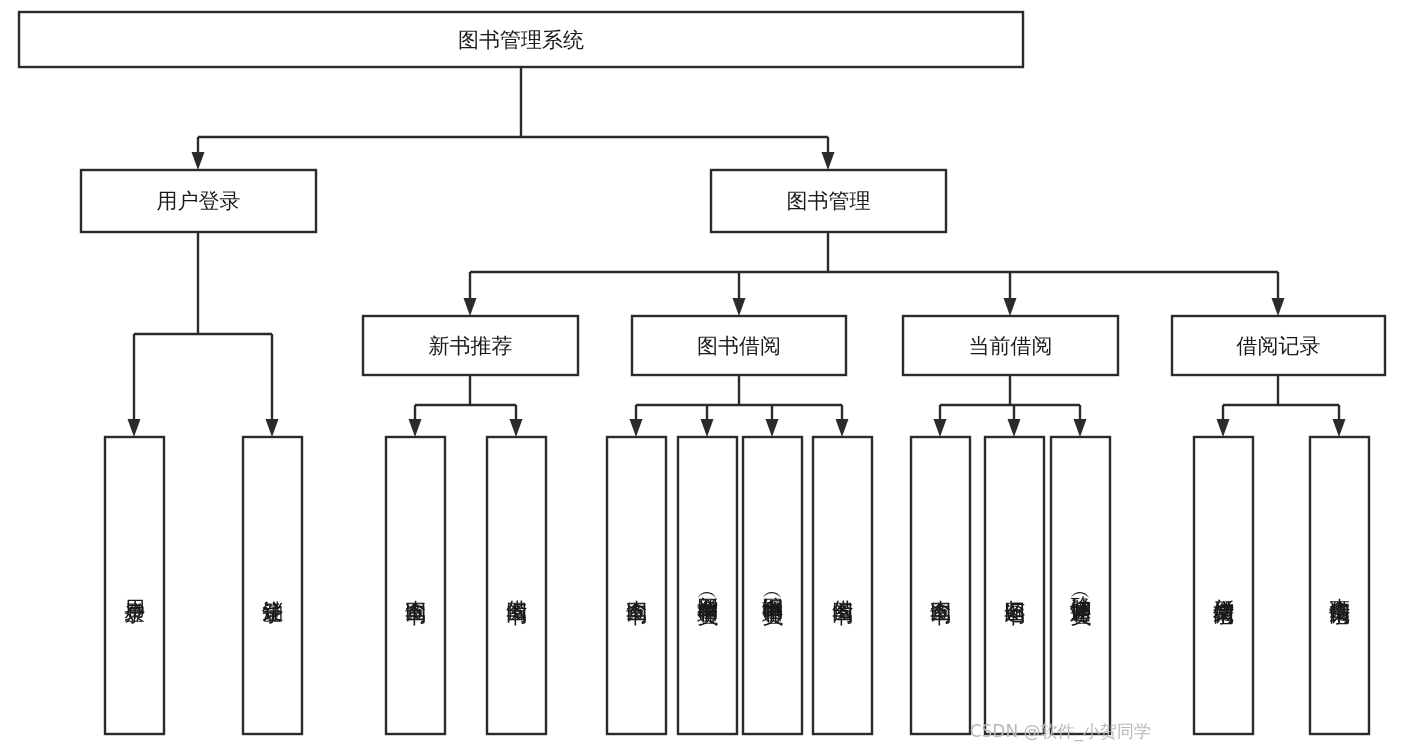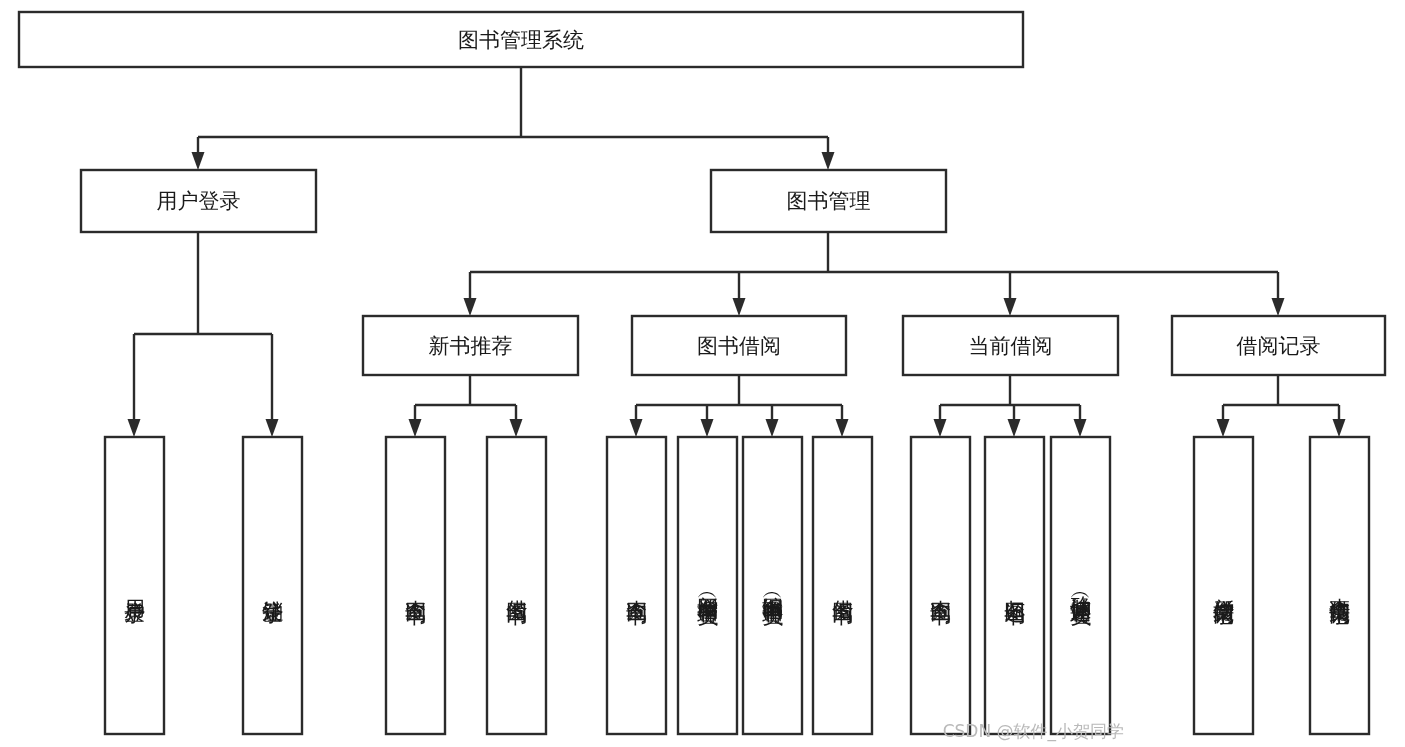--- a/index.html
+++ b/index.html
@@ -12,20 +12,21 @@
     width: 1405px;
     height: 747px;
     overflow: hidden;
     font-family: "DejaVu Sans", "Liberation Sans", sans-serif;
   }
   #diagram-root {
     position: relative;
     width: 1134px;
     height: 747px;
     background: #ffffff;
+    padding-left: 43px;
   }
   svg.diagram-canvas {
     position: absolute;
     top: 0;
     left: 0;
     width: 1405px;
     height: 747px;
     display: block;
   }
   .node-box {
@@ -64,21 +65,21 @@
     font-family: "DejaVu Sans", "Liberation Sans", sans-serif;
     font-size: 21px;
     line-height: 1.06;
     color: #1a1a1a;
     letter-spacing: 1.5px;
     white-space: nowrap;
     text-align: center;
   }
   .watermark {
     position: absolute;
-    right: 10px;
+    right: 26px;
     bottom: 4px;
     font-family: "DejaVu Sans", "Liberation Sans", sans-serif;
     font-size: 17px;
     color: #b9b9b9;
     white-space: nowrap;
     pointer-events: none;
   }
 </style>
 </head>
 <body>

